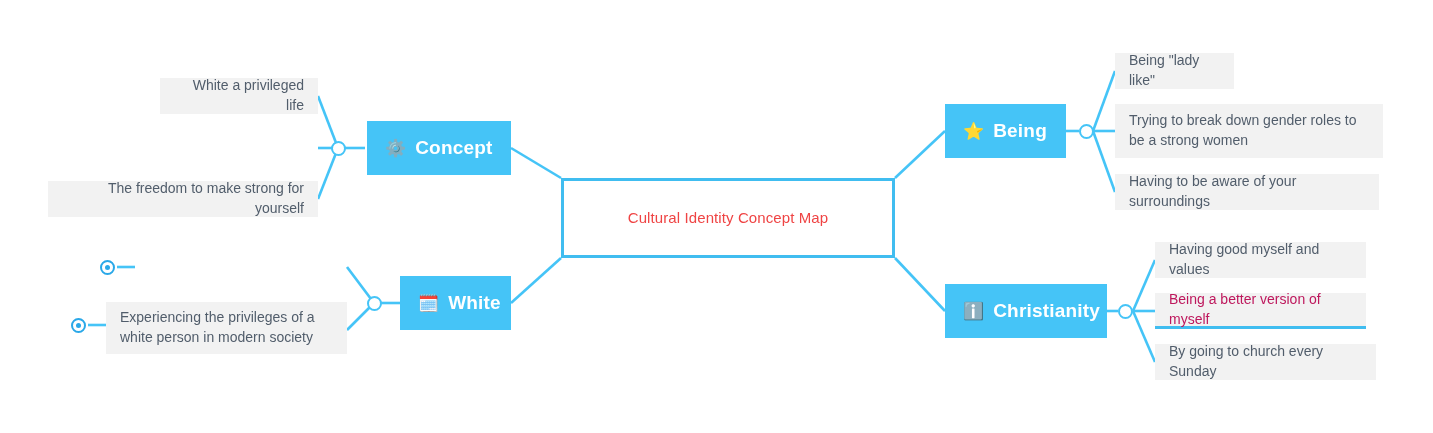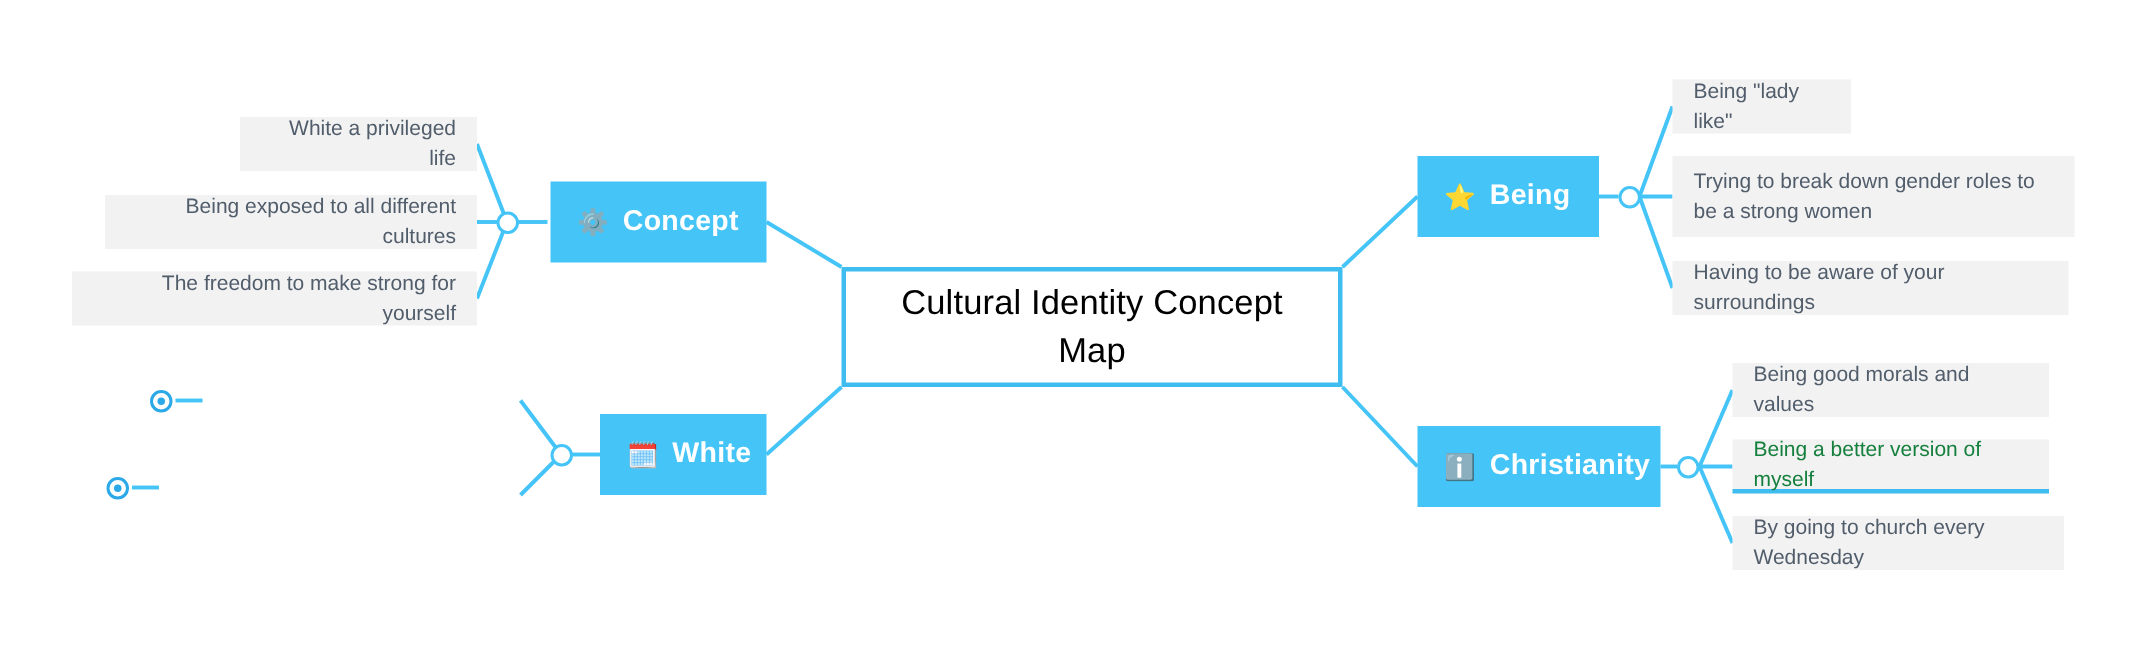--- a/index.html
+++ b/index.html
@@ -34,23 +34,23 @@
     background: #ffffff;
     border: 3px solid #40bdf0;
     display: flex;
     align-items: center;
     justify-content: center;
     text-align: center;
     padding: 10px 18px;
     z-index: 5;
   }
   .root-node .root-text {
-    font-size: 23px;
+    font-size: 15px;
     line-height: 1.38;
-    color: #000000;
+    color: #ef4444;
     letter-spacing: 0.1px;
   }
 
   
   .branch-node {
     position: absolute;
     box-sizing: border-box;
     background: #45c4f7;
     display: flex;
     align-items: center;
@@ -81,21 +81,21 @@
     padding: 8px 14px;
     z-index: 4;
   }
   .leaf-node .leaf-text {
     font-size: 14px;
     line-height: 1.42;
     color: #515d6b;
   }
   .leaf-node.align-right { justify-content: flex-end; }
   .leaf-node.align-right .leaf-text { text-align: right; }
-  .leaf-node.placeholder .leaf-text { color: #15803d; }
+  .leaf-node.placeholder .leaf-text { color: #be185d; }
   .leaf-node.placeholder {
     border-bottom: 3px solid #40bdf0;
   }
 
   
   .junction {
     position: absolute;
     box-sizing: border-box;
     width: 15px;
     height: 15px;
@@ -172,37 +172,37 @@
   <div class="branch-node" style="left:367px; top:121px; width:144px; height:54px;">
     <span class="branch-icon">⚙️</span>
     <span class="branch-text">Concept</span>
   </div>
   <div class="junction" style="left:331px; top:141px;"></div>
 
   <div class="leaf-node align-right" style="left:160px; top:78px; width:158px; height:36px;">
     <span class="leaf-text">White a privileged life</span>
   </div>
 
-  <div class="leaf-node align-right" style="left:70px; top:130px; width:248px; height:36px;">
-    <span class="leaf-text">Being exposed to all different cultures</span>
-  </div>
 
   <div class="leaf-node align-right" style="left:48px; top:181px; width:270px; height:36px;">
     <span class="leaf-text">The freedom to make strong for yourself</span>
   </div>
 
   <div class="branch-node" style="left:400px; top:276px; width:111px; height:54px;">
     <span class="branch-icon">🗓️</span>
     <span class="branch-text">White</span>
   </div>
   <div class="junction" style="left:367px; top:296px;"></div>
 
   <div class="collapsed-marker" style="left:100px; top:260px;"></div>
 
   <div class="collapsed-marker" style="left:71px; top:318px;"></div>
+  <div class="leaf-node" style="left:106px; top:302px; width:241px; height:52px;">
+    <span class="leaf-text">Experiencing the privileges of a white person in modern society</span>
+  </div>
 
   <div class="branch-node" style="left:945px; top:104px; width:121px; height:54px;">
     <span class="branch-icon">⭐</span>
     <span class="branch-text">Being</span>
   </div>
   <div class="junction" style="left:1079px; top:124px;"></div>
 
   <div class="leaf-node" style="left:1115px; top:53px; width:119px; height:36px;">
     <span class="leaf-text">Being "lady like"</span>
   </div>
@@ -215,24 +215,24 @@
     <span class="leaf-text">Having to be aware of your surroundings</span>
   </div>
 
   <div class="branch-node" style="left:945px; top:284px; width:162px; height:54px;">
     <span class="branch-icon">ℹ️</span>
     <span class="branch-text">Christianity</span>
   </div>
   <div class="junction" style="left:1118px; top:304px;"></div>
 
   <div class="leaf-node" style="left:1155px; top:242px; width:211px; height:36px;">
-    <span class="leaf-text">Being good morals and values</span>
+    <span class="leaf-text">Having good myself and values</span>
   </div>
 
   <div class="leaf-node placeholder" style="left:1155px; top:293px; width:211px; height:36px;">
     <span class="leaf-text">Being a better version of myself</span>
   </div>
 
   <div class="leaf-node" style="left:1155px; top:344px; width:221px; height:36px;">
-    <span class="leaf-text">By going to church every Wednesday</span>
+    <span class="leaf-text">By going to church every Sunday</span>
   </div>
 
 </div>
 
 </body></html>

